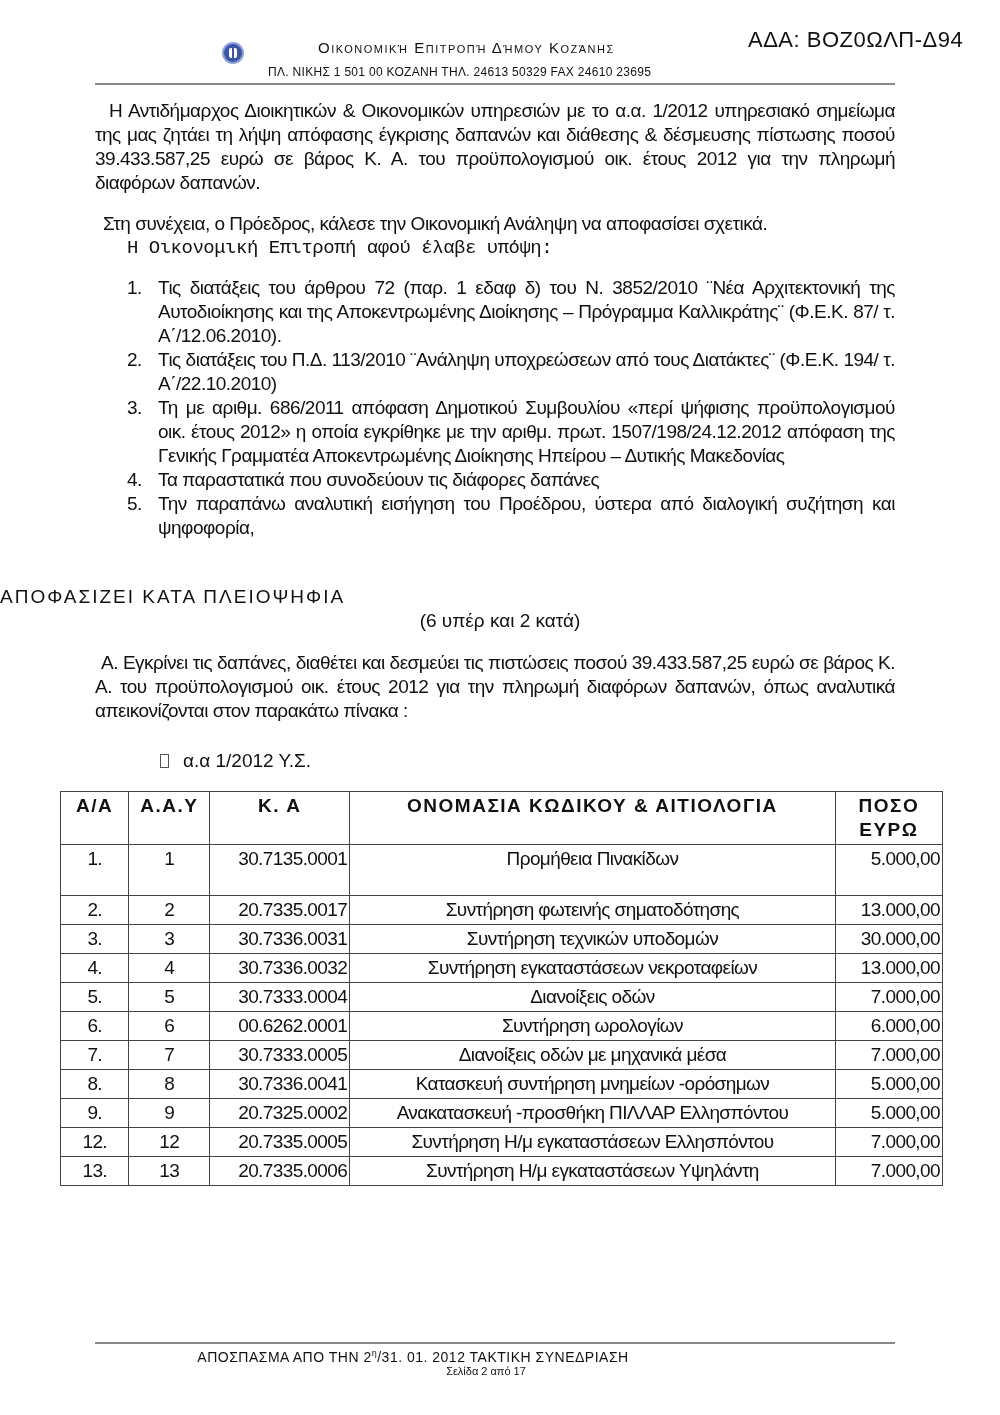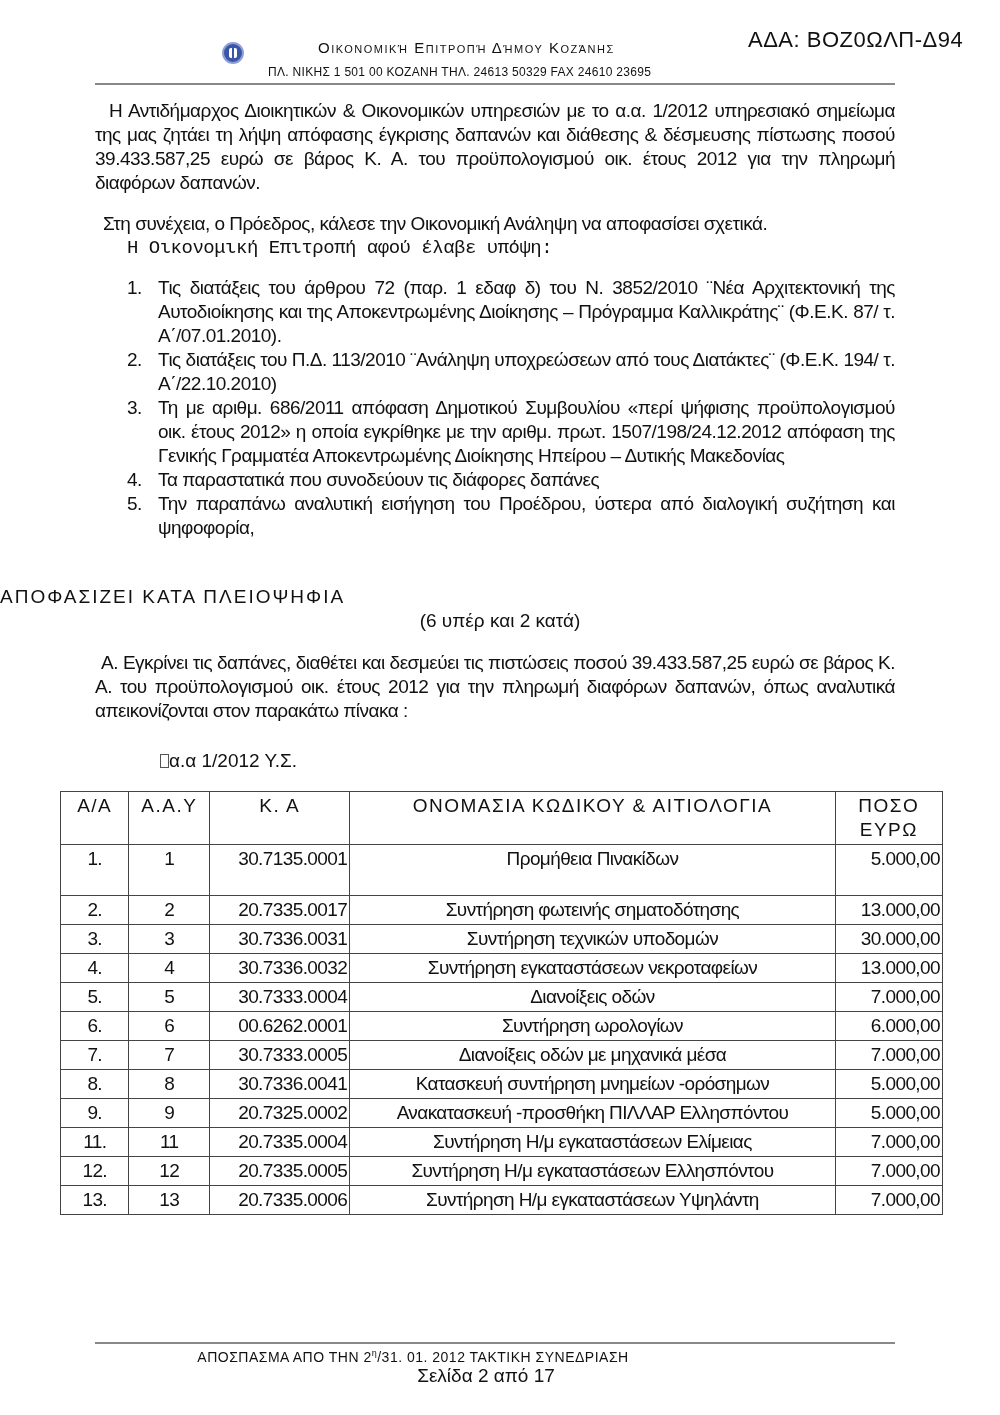--- a/index.html
+++ b/index.html
@@ -50,70 +50,70 @@
     .decision {
       position: absolute; left: 0; top: 585px; width: 866px; text-align: left;
       font-size: 19px; line-height: 24px; letter-spacing: 2px;
     }
     .votes {
       position: absolute; left: 0; top: 609px; width: 1000px; text-align: center;
       font-size: 19px; line-height: 24px;
     }
     .p4 { left: 95px; top: 651px; width: 800px; text-indent: 6px; }
     .bullet-line {
-      position: absolute; left: 160px; top: 750px; font-size: 19px; display: flex; align-items: center;
+      position: absolute; left: 160px; top: 750px; font-size: 19px; display: flex; gap: 14px; align-items: center;
     }
     .bullet-box {
       display: inline-block; width: 9px; height: 14px; border: 1px solid #555; box-sizing: border-box;
     }
     table.budget {
       position: absolute; left: 60px; top: 791px; width: 883px; border-collapse: collapse;
       font-size: 19px; letter-spacing: -0.6px;
     }
     table.budget th, table.budget td {
       border: 1px solid #444; padding: 0 2px; vertical-align: top;
     }
-    table.budget th { font-weight: normal; letter-spacing: 1.5px; text-align: center; height: 50px; padding-top: 2px; line-height: 24px; margin-top: 27px; }
+    table.budget th { font-weight: bold; letter-spacing: 1.5px; text-align: center; height: 50px; padding-top: 2px; line-height: 24px; margin-top: 27px; }
     table.budget td { height: 28px; line-height: 28px; }
     table.budget tr.first td { height: 50px; }
     .c-aa { width: 62px; text-align: center; }
     .c-aay { width: 74px; text-align: center; }
     .c-ka { width: 132px; text-align: right; }
     .c-name { width: 470px; text-align: center; }
     .c-amount { width: 100px; text-align: right; }
     td.c-ka, td.c-name, td.c-amount { vertical-align: bottom; }
     td.c-aa, td.c-aay { vertical-align: top; }
     .footer-rule {
       position: absolute; left: 95px; top: 1342px; width: 800px; height: 2px; background: #888;
     }
     .footer-line1 {
       position: absolute; left: 0; top: 1348px; width: 826px; text-align: center; font-size: 14px; letter-spacing: 0.5px;
     }
     .footer-line1 sup { font-size: 9px; }
     .footer-line2 {
-      position: absolute; left: 0; top: 1365px; width: 972px; text-align: center; font-size: 19px;
+      position: absolute; left: 0; top: 1365px; width: 972px; text-align: center; font-size: 11px;
     }
   </style>
 </head>
 <body>
 
 <div class="header">
   <span class="emblem"></span>
   <div class="org-title">Οικονομική Επιτροπή Δήμου Κοζάνης</div>
   <div class="org-address">ΠΛ. ΝΙΚΗΣ 1 501 00 ΚΟΖΑΝΗ ΤΗΛ. 24613 50329 FAX 24610 23695</div>
   <div class="ada">ΑΔΑ: ΒΟΖ0ΩΛΠ-Δ94</div>
   <div class="header-rule"></div>
 </div>
 
 <div class="para p1">Η Αντιδήμαρχος Διοικητικών &amp; Οικονομικών υπηρεσιών με το α.α. 1/2012 υπηρεσιακό σημείωμα της μας ζητάει τη λήψη απόφασης έγκρισης δαπανών και διάθεσης &amp; δέσμευσης πίστωσης ποσού 39.433.587,25 ευρώ σε βάρος Κ. Α. του προϋπολογισμού οικ. έτους 2012 για την πληρωμή διαφόρων δαπανών.</div>
 <div class="para p2">Στη συνέχεια, ο Πρόεδρος, κάλεσε την Οικονομική Ανάληψη να αποφασίσει σχετικά.</div>
 <div class="para p3">Η Οικονομική Επιτροπή αφού έλαβε υπόψη:</div>
 
 <ol class="list">
-  <li><span class="num">1.</span><span>Τις διατάξεις του άρθρου 72 (παρ. 1 εδαφ δ) του Ν. 3852/2010 ¨Νέα Αρχιτεκτονική της Αυτοδιοίκησης και της Αποκεντρωμένης Διοίκησης – Πρόγραμμα Καλλικράτης¨ (Φ.Ε.Κ. 87/ τ. Α΄/07.01.2010).</span></li>
+  <li><span class="num">1.</span><span>Τις διατάξεις του άρθρου 72 (παρ. 1 εδαφ δ) του Ν. 3852/2010 ¨Νέα Αρχιτεκτονική της Αυτοδιοίκησης και της Αποκεντρωμένης Διοίκησης – Πρόγραμμα Καλλικράτης¨ (Φ.Ε.Κ. 87/ τ. Α΄/12.06.2010).</span></li>
   <li><span class="num">2.</span><span>Τις διατάξεις του Π.Δ. 113/2010 ¨Ανάληψη υποχρεώσεων από τους Διατάκτες¨ (Φ.Ε.Κ. 194/ τ. Α΄/22.10.2010)</span></li>
   <li><span class="num">3.</span><span>Τη με αριθμ. 686/2011 απόφαση Δημοτικού Συμβουλίου «περί ψήφισης προϋπολογισμού οικ. έτους 2012» η οποία εγκρίθηκε με την αριθμ. πρωτ. 1507/198/24.12.2012 απόφαση της Γενικής Γραμματέα Αποκεντρωμένης Διοίκησης Ηπείρου – Δυτικής Μακεδονίας</span></li>
   <li><span class="num">4.</span><span>Τα παραστατικά που συνοδεύουν τις διάφορες δαπάνες</span></li>
   <li><span class="num">5.</span><span>Την παραπάνω αναλυτική εισήγηση του Προέδρου, ύστερα από διαλογική συζήτηση και ψηφοφορία,</span></li>
 </ol>
 
 <div class="decision">ΑΠΟΦΑΣΙΖΕΙ ΚΑΤΑ ΠΛΕΙΟΨΗΦΙΑ</div>
 <div class="votes">(6 υπέρ και 2 κατά)</div>
 
 <div class="para p4">Α. Εγκρίνει τις δαπάνες, διαθέτει και δεσμεύει τις πιστώσεις ποσού 39.433.587,25 ευρώ σε βάρος Κ. Α. του προϋπολογισμού οικ. έτους 2012 για την πληρωμή διαφόρων δαπανών, όπως αναλυτικά απεικονίζονται στον παρακάτω πίνακα :</div>
@@ -191,27 +191,20 @@
         <td class="c-amount">5.000,00</td>
       </tr>
       <tr>
         <td class="c-aa">9.</td>
         <td class="c-aay">9</td>
         <td class="c-ka">20.7325.0002</td>
         <td class="c-name">Ανακατασκευή -προσθήκη ΠΙΛΛΑΡ Ελλησπόντου</td>
         <td class="c-amount">5.000,00</td>
       </tr>
       <tr>
-        <td class="c-aa">11.</td>
-        <td class="c-aay">11</td>
-        <td class="c-ka">20.7335.0004</td>
-        <td class="c-name">Συντήρηση Η/μ εγκαταστάσεων Ελίμειας</td>
-        <td class="c-amount">7.000,00</td>
-      </tr>
-      <tr>
         <td class="c-aa">12.</td>
         <td class="c-aay">12</td>
         <td class="c-ka">20.7335.0005</td>
         <td class="c-name">Συντήρηση Η/μ εγκαταστάσεων Ελλησπόντου</td>
         <td class="c-amount">7.000,00</td>
       </tr>
       <tr>
         <td class="c-aa">13.</td>
         <td class="c-aay">13</td>
         <td class="c-ka">20.7335.0006</td>

